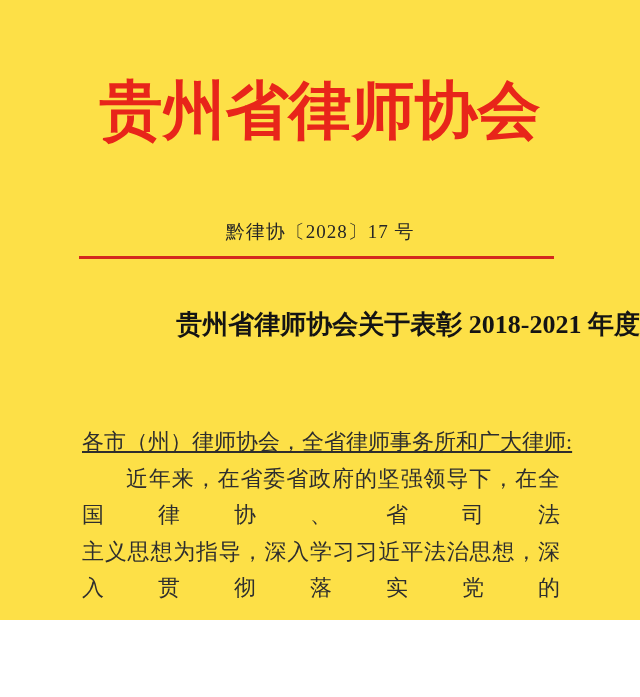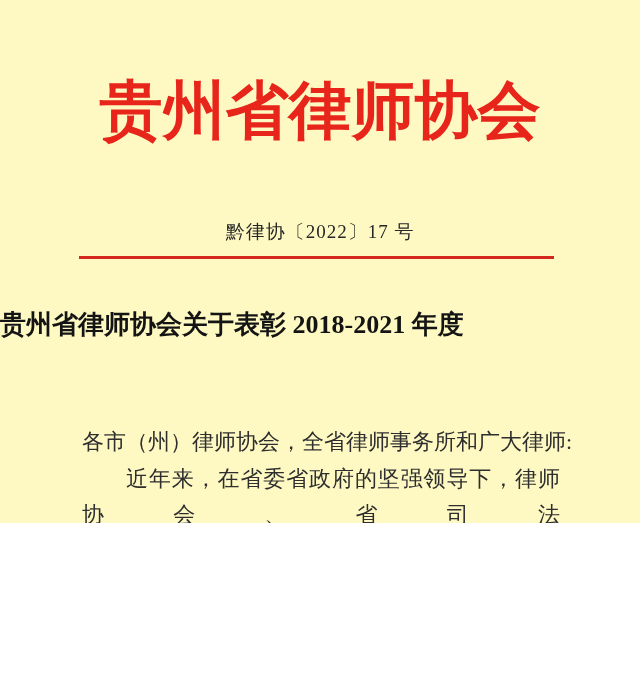--- a/index.html
+++ b/index.html
@@ -3,22 +3,22 @@
 <meta charset="utf-8">
 <style>
   html, body {
     margin: 0;
     padding: 0;
     background: #ffffff;
   }
   .page {
     position: relative;
     width: 640px;
-    height: 523px;
-    background: #fef9c3;
+    height: 620px;
+    background: #fde047;
     overflow: hidden;
     font-family: "Liberation Serif", "DejaVu Serif", serif;
   }
   .letterhead {
     position: absolute;
     top: 78px;
     left: 0;
     right: 0;
     text-align: center;
     font-size: 63px;
@@ -44,38 +44,39 @@
     left: 79px;
     width: 475px;
     height: 3px;
     background: #d4281e;
   }
   .doc-title {
     position: absolute;
     top: 306px;
     left: 0;
     right: 0;
-    text-align: left;
+    text-align: right;
     font-size: 26px;
     line-height: 37px;
     font-weight: 700;
     color: #141414;
   }
   .body-block {
     position: absolute;
     top: 424px;
     left: 82px;
     width: 478px;
     font-size: 22px;
     line-height: 36.5px;
     color: #2e2e2e;
   }
   .salutation {
     text-align: left;
     white-space: nowrap;
+    text-decoration: underline;
   }
   .body-line {
     text-align: justify;
     text-align-last: justify;
   }
   .body-line.indent {
     text-indent: 2em;
   }
   .page-number {
     position: absolute;
@@ -87,30 +88,30 @@
     font-family: "Liberation Serif", "DejaVu Serif", serif;
   }
 </style>
 </head>
 <body>
 
 <div class="page">
 
   <div class="letterhead">贵州省律师协会</div>
 
-  <div class="doc-number">黔律协〔2022〕17 号</div>
+  <div class="doc-number">黔律协〔2028〕17 号</div>
 
   <div class="red-rule"></div>
 
   <div class="doc-title">
     <div>贵州省律师协会关于表彰 2018-2021 年度</div>
   </div>
 
   <div class="body-block">
     <div class="salutation">各市（州）律师协会，全省律师事务所和广大律师:</div>
-    <div class="body-line indent">近年来，在省委省政府的坚强领导下，律师协会、省司法</div>
+    <div class="body-line indent">近年来，在省委省政府的坚强领导下，在全国律协、省司法</div>
     <div class="body-line">主义思想为指导，深入学习习近平法治思想，深入贯彻落实党的</div>
 
   </div>
 
   <div class="page-number">- 1 -</div>
 
 </div>
 
 </body></html>

